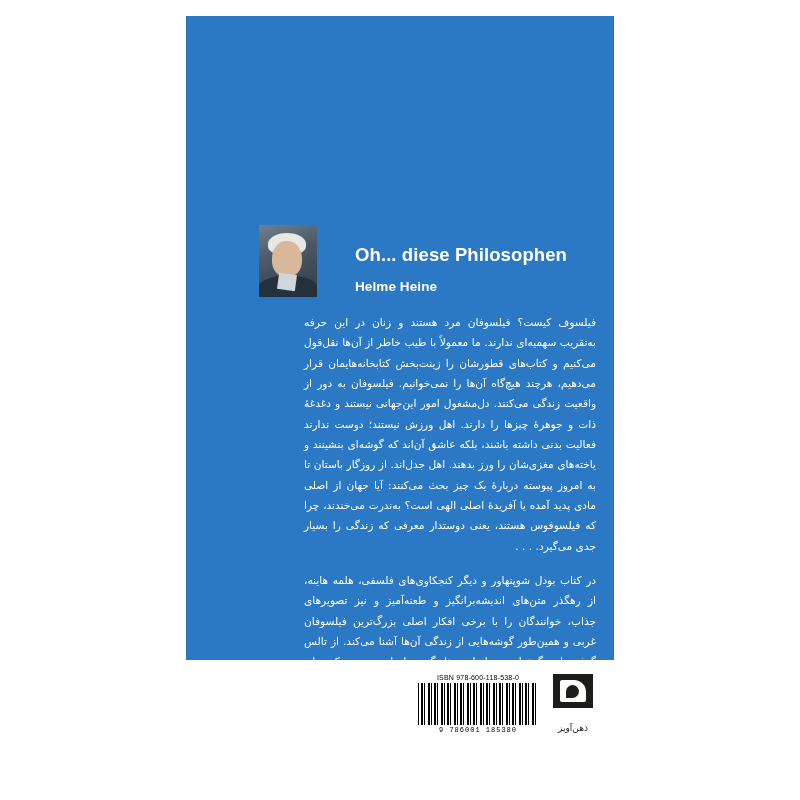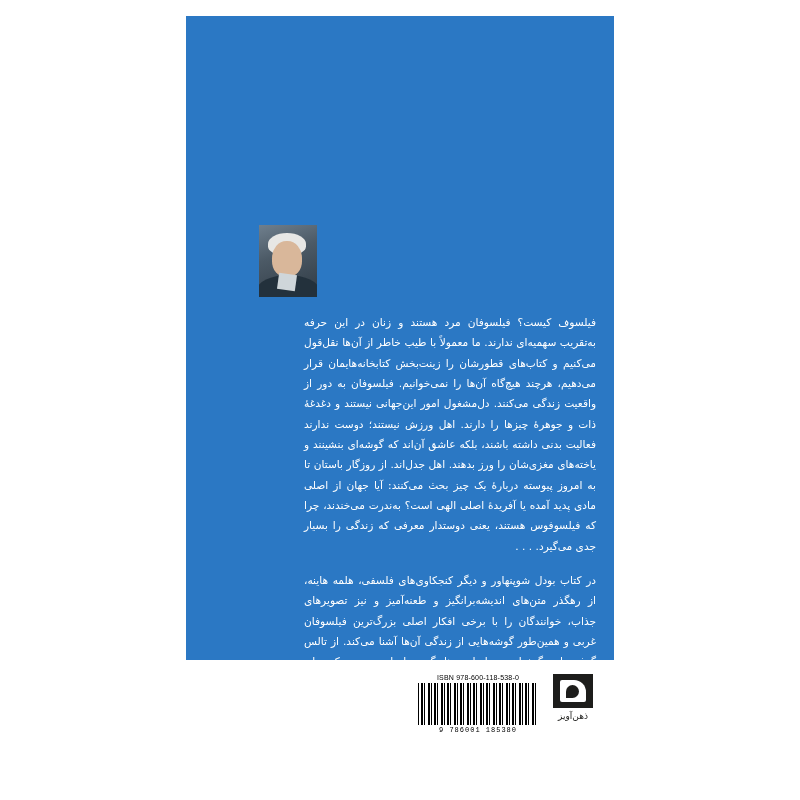--- a/index.html
+++ b/index.html
@@ -159,21 +159,21 @@
     content: "";
     position: absolute;
     left: 13px;
     top: 11px;
     width: 13px;
     height: 13px;
     background: #1d1d1b;
     border-radius: 50% 50% 50% 0;
   }
   .logo-text {
-    margin-top: 3px;
+    margin-top: 15px;
     font-family: "DejaVu Sans", sans-serif;
     font-size: 9px;
     color: #1d1d1b;
     direction: rtl;
   }
 
   .barcode-wrap {
     position: absolute;
     right: 76px;
     top: 14px;
@@ -217,20 +217,22 @@
     <div class="cover-inner">
 
       <div class="portrait">
         <div class="hair"></div>
         <div class="face"></div>
         <div class="shoulders"></div>
         <div class="collar"></div>
       </div>
 
       <div class="titleblock">
+        <div class="book-title">Oh... diese Philosophen</div>
+        <div class="book-author">Helme Heine</div>
       </div>
 
       <div class="blurb">
         <p>فیلسوف کیست؟ فیلسوفان مرد هستند و زنان در این حرفه به‌تقریب سهمیه‌ای ندارند. ما معمولاً با طیب خاطر از آن‌ها نقل‌قول می‌کنیم و کتاب‌های قطورشان را زینت‌بخش کتابخانه‌هایمان قرار می‌دهیم، هرچند هیچ‌گاه آن‌ها را نمی‌خوانیم. فیلسوفان به دور از واقعیت زندگی می‌کنند. دل‌مشغول امور این‌جهانی نیستند و دغدغهٔ ذات و جوهرهٔ چیزها را دارند. اهل ورزش نیستند؛ دوست ندارند فعالیت بدنی داشته باشند، بلکه عاشق آن‌اند که گوشه‌ای بنشینند و یاخته‌های مغزی‌شان را ورز بدهند. اهل جدل‌اند. از روزگار باستان تا به امروز پیوسته دربارهٔ یک چیز بحث می‌کنند: آیا جهان از اصلی مادی پدید آمده یا آفریدهٔ اصلی الهی است؟ به‌ندرت می‌خندند، چرا که فیلسوفوس هستند، یعنی دوستدار معرفی که زندگی را بسیار جدی می‌گیرد. . . .</p>
         <p>در کتاب بودل شوپنهاور و دیگر کنجکاوی‌های فلسفی، هلمه هاینه، از رهگذر متن‌های اندیشه‌برانگیز و طعنه‌آمیز و نیز تصویرهای جذاب، خوانندگان را با برخی افکار اصلی بزرگ‌ترین فیلسوفان غربی و همین‌طور گوشه‌هایی از زندگی آن‌ها آشنا می‌کند. از تالس گرفته تا ویتگنشتاین و راسل و هایدگر. و از این روست که برای نمونه، هراکلیتوس را به‌گونه‌ای طنزآمیز در حال افتادن از نردبان به تصویر می‌کشد، چراکه از نظر فیلسوف «راه بالا و پایین یکی است».</p>
       </div>
 
       <div class="footer">
 
         <div class="barcode-wrap">

